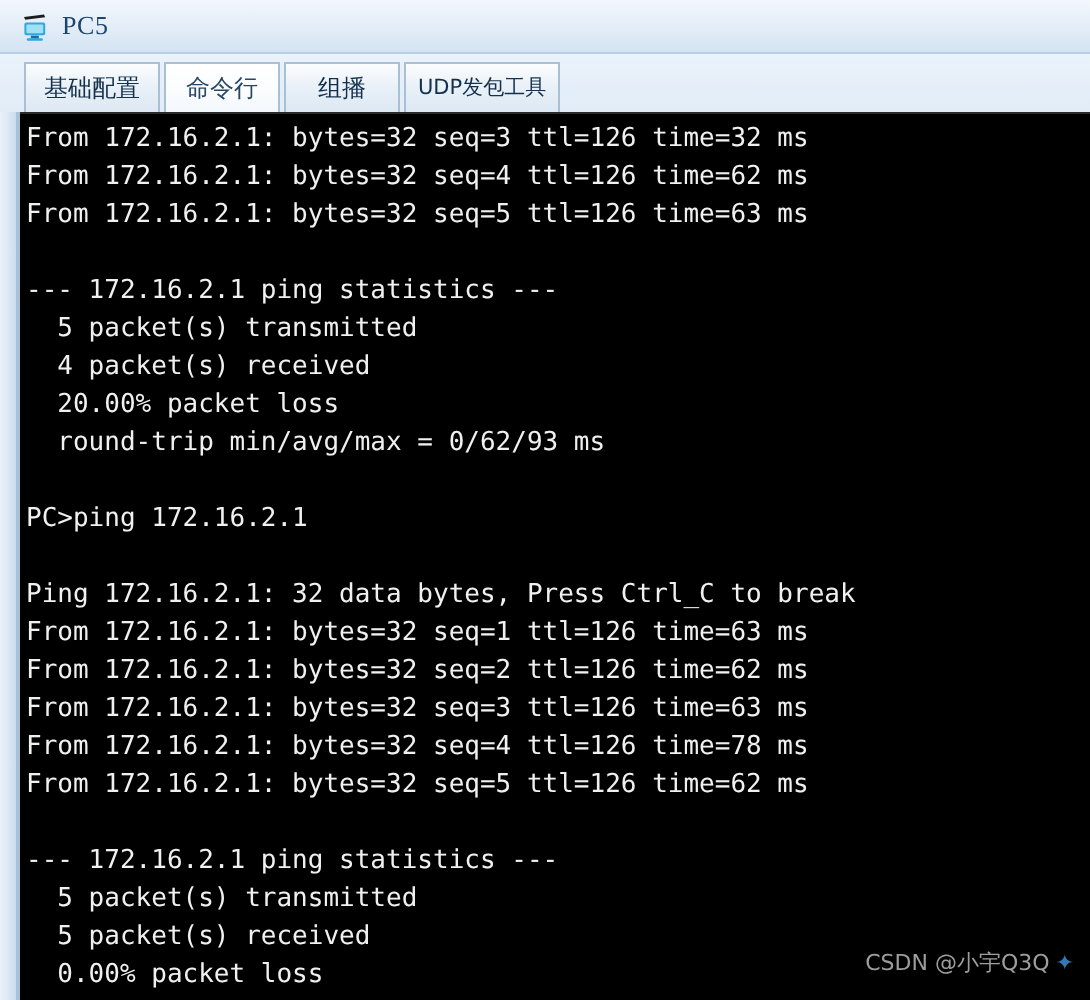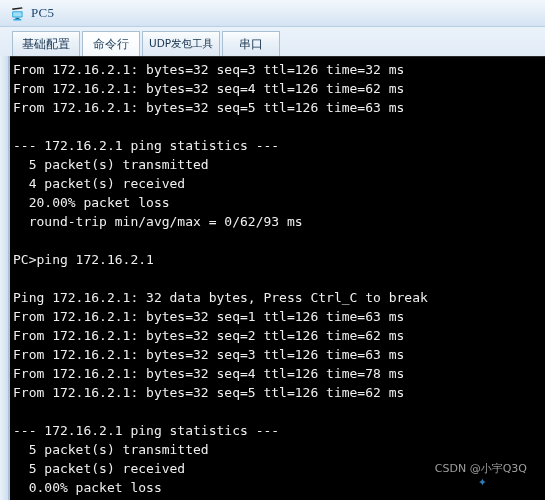--- a/index.html
+++ b/index.html
@@ -129,31 +129,30 @@
     content: "";
     position: absolute;
     right: 0; top: 0;
     width: 2px; height: 100%;
     background: #aac2d8;
   }
 
   
   .watermark {
     position: absolute;
-    right: 18px;
+    right: 8px;
     bottom: 12px;
     display: flex;
     align-items: center;
     font-size: 11px;
     color: #b9b9b9;
     font-family: "DejaVu Sans", "Liberation Sans", sans-serif;
     opacity: .85;
     pointer-events: none;
     white-space: nowrap;
-    flex-direction: column;
   }
   .watermark .wm-mark {
     color: #3a8fd6;
     margin-left: 3px;
     font-size: 11px;
   }
 </style>
 </head>
 <body>
 
@@ -168,22 +167,22 @@
         <rect x="6.4" y="12.8" width="4" height="1.5" fill="#1b6f99"></rect>
         <rect x="4.4" y="14.1" width="8" height="1.3" rx="0.5" fill="#2fa8df"></rect>
       </svg>
     </span>
     <span class="title-text">PC5</span>
   </div>
 
   <div class="tabstrip">
     <div class="tab">基础配置</div>
     <div class="tab active">命令行</div>
+    <div class="tab">组播</div>
     <div class="tab small">UDP发包工具</div>
-    <div class="tab">串口</div>
   </div>
 
   <div class="left-frame"></div>
 
   <div class="terminal">
     <div class="term-lines"><div class="ln">From 172.16.2.1: bytes=32 seq=3 ttl=126 time=32 ms</div><div class="ln">From 172.16.2.1: bytes=32 seq=4 ttl=126 time=62 ms</div><div class="ln">From 172.16.2.1: bytes=32 seq=5 ttl=126 time=63 ms</div><div class="ln blank"> </div><div class="ln">--- 172.16.2.1 ping statistics ---</div><div class="ln">  5 packet(s) transmitted</div><div class="ln">  4 packet(s) received</div><div class="ln">  20.00% packet loss</div><div class="ln">  round-trip min/avg/max = 0/62/93 ms</div><div class="ln blank"> </div><div class="ln">PC&gt;ping 172.16.2.1</div><div class="ln blank"> </div><div class="ln">Ping 172.16.2.1: 32 data bytes, Press Ctrl_C to break</div><div class="ln">From 172.16.2.1: bytes=32 seq=1 ttl=126 time=63 ms</div><div class="ln">From 172.16.2.1: bytes=32 seq=2 ttl=126 time=62 ms</div><div class="ln">From 172.16.2.1: bytes=32 seq=3 ttl=126 time=63 ms</div><div class="ln">From 172.16.2.1: bytes=32 seq=4 ttl=126 time=78 ms</div><div class="ln">From 172.16.2.1: bytes=32 seq=5 ttl=126 time=62 ms</div><div class="ln blank"> </div><div class="ln">--- 172.16.2.1 ping statistics ---</div><div class="ln">  5 packet(s) transmitted</div><div class="ln">  5 packet(s) received</div><div class="ln">  0.00% packet loss</div><div class="ln">  round-trip min/avg/max = 62/65/78 ms</div></div>
     <div class="watermark">
       <span>CSDN @小宇Q3Q</span>
       <span class="wm-mark">✦</span>
     </div>

